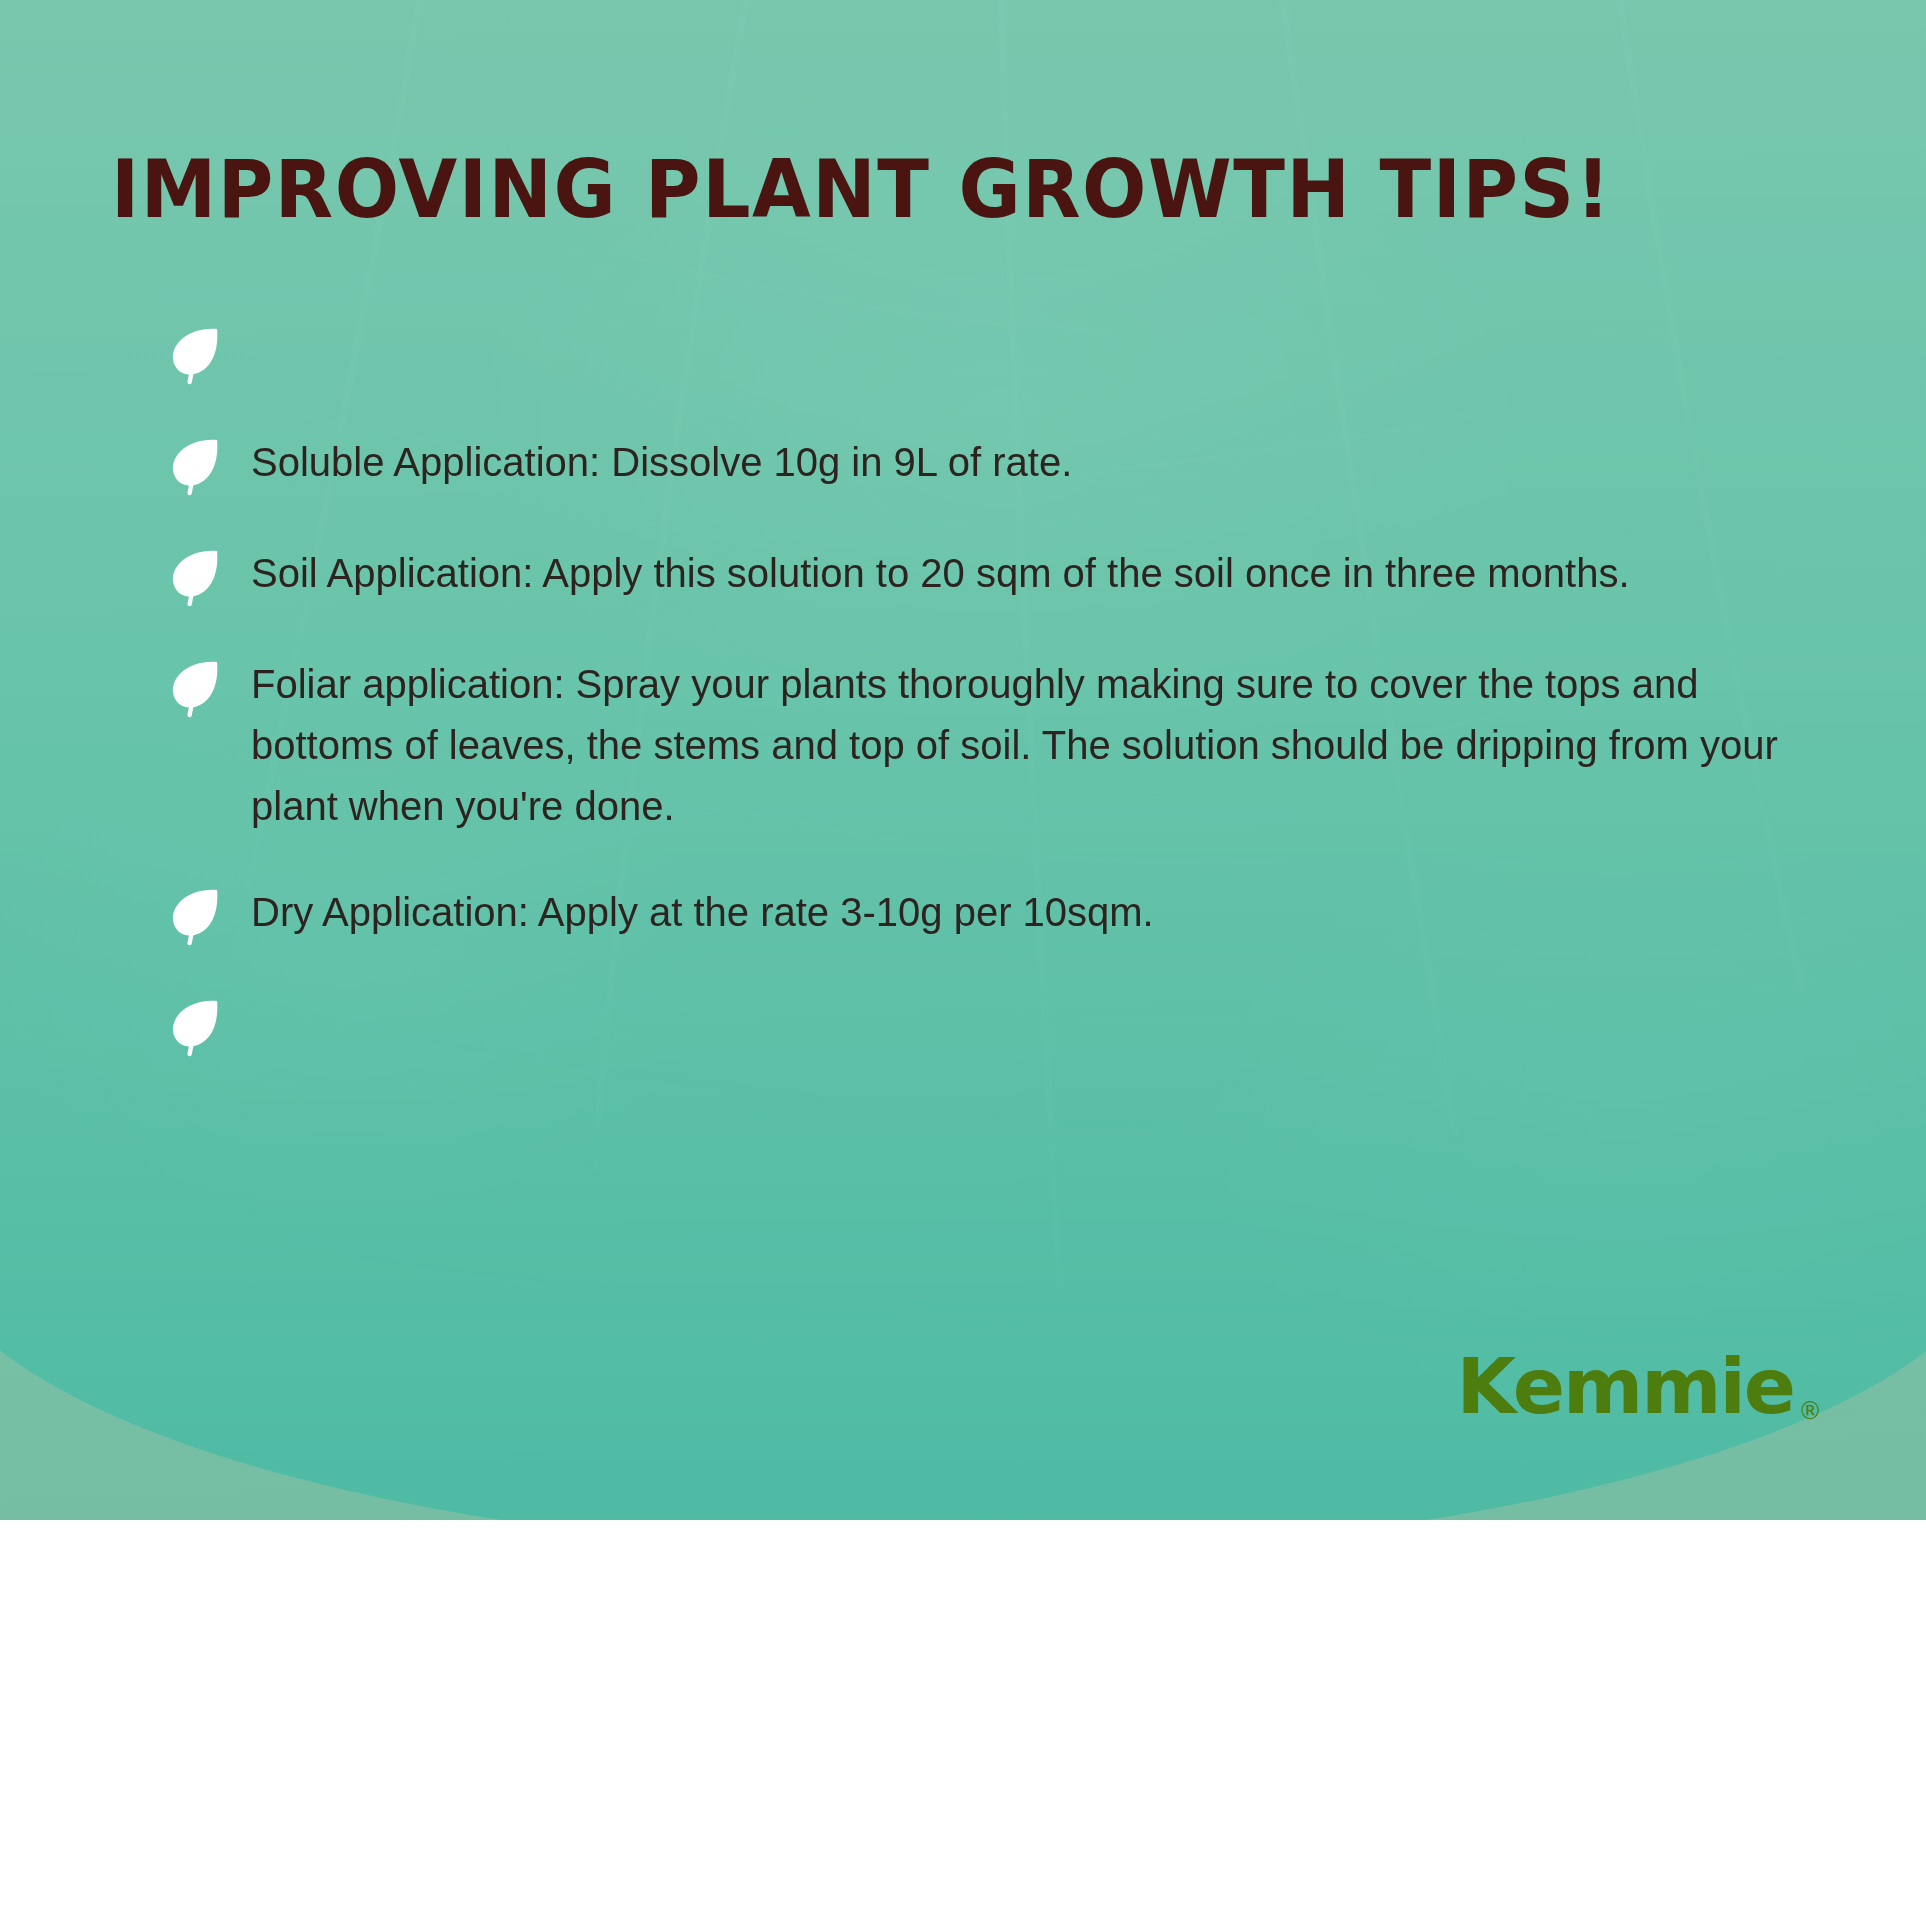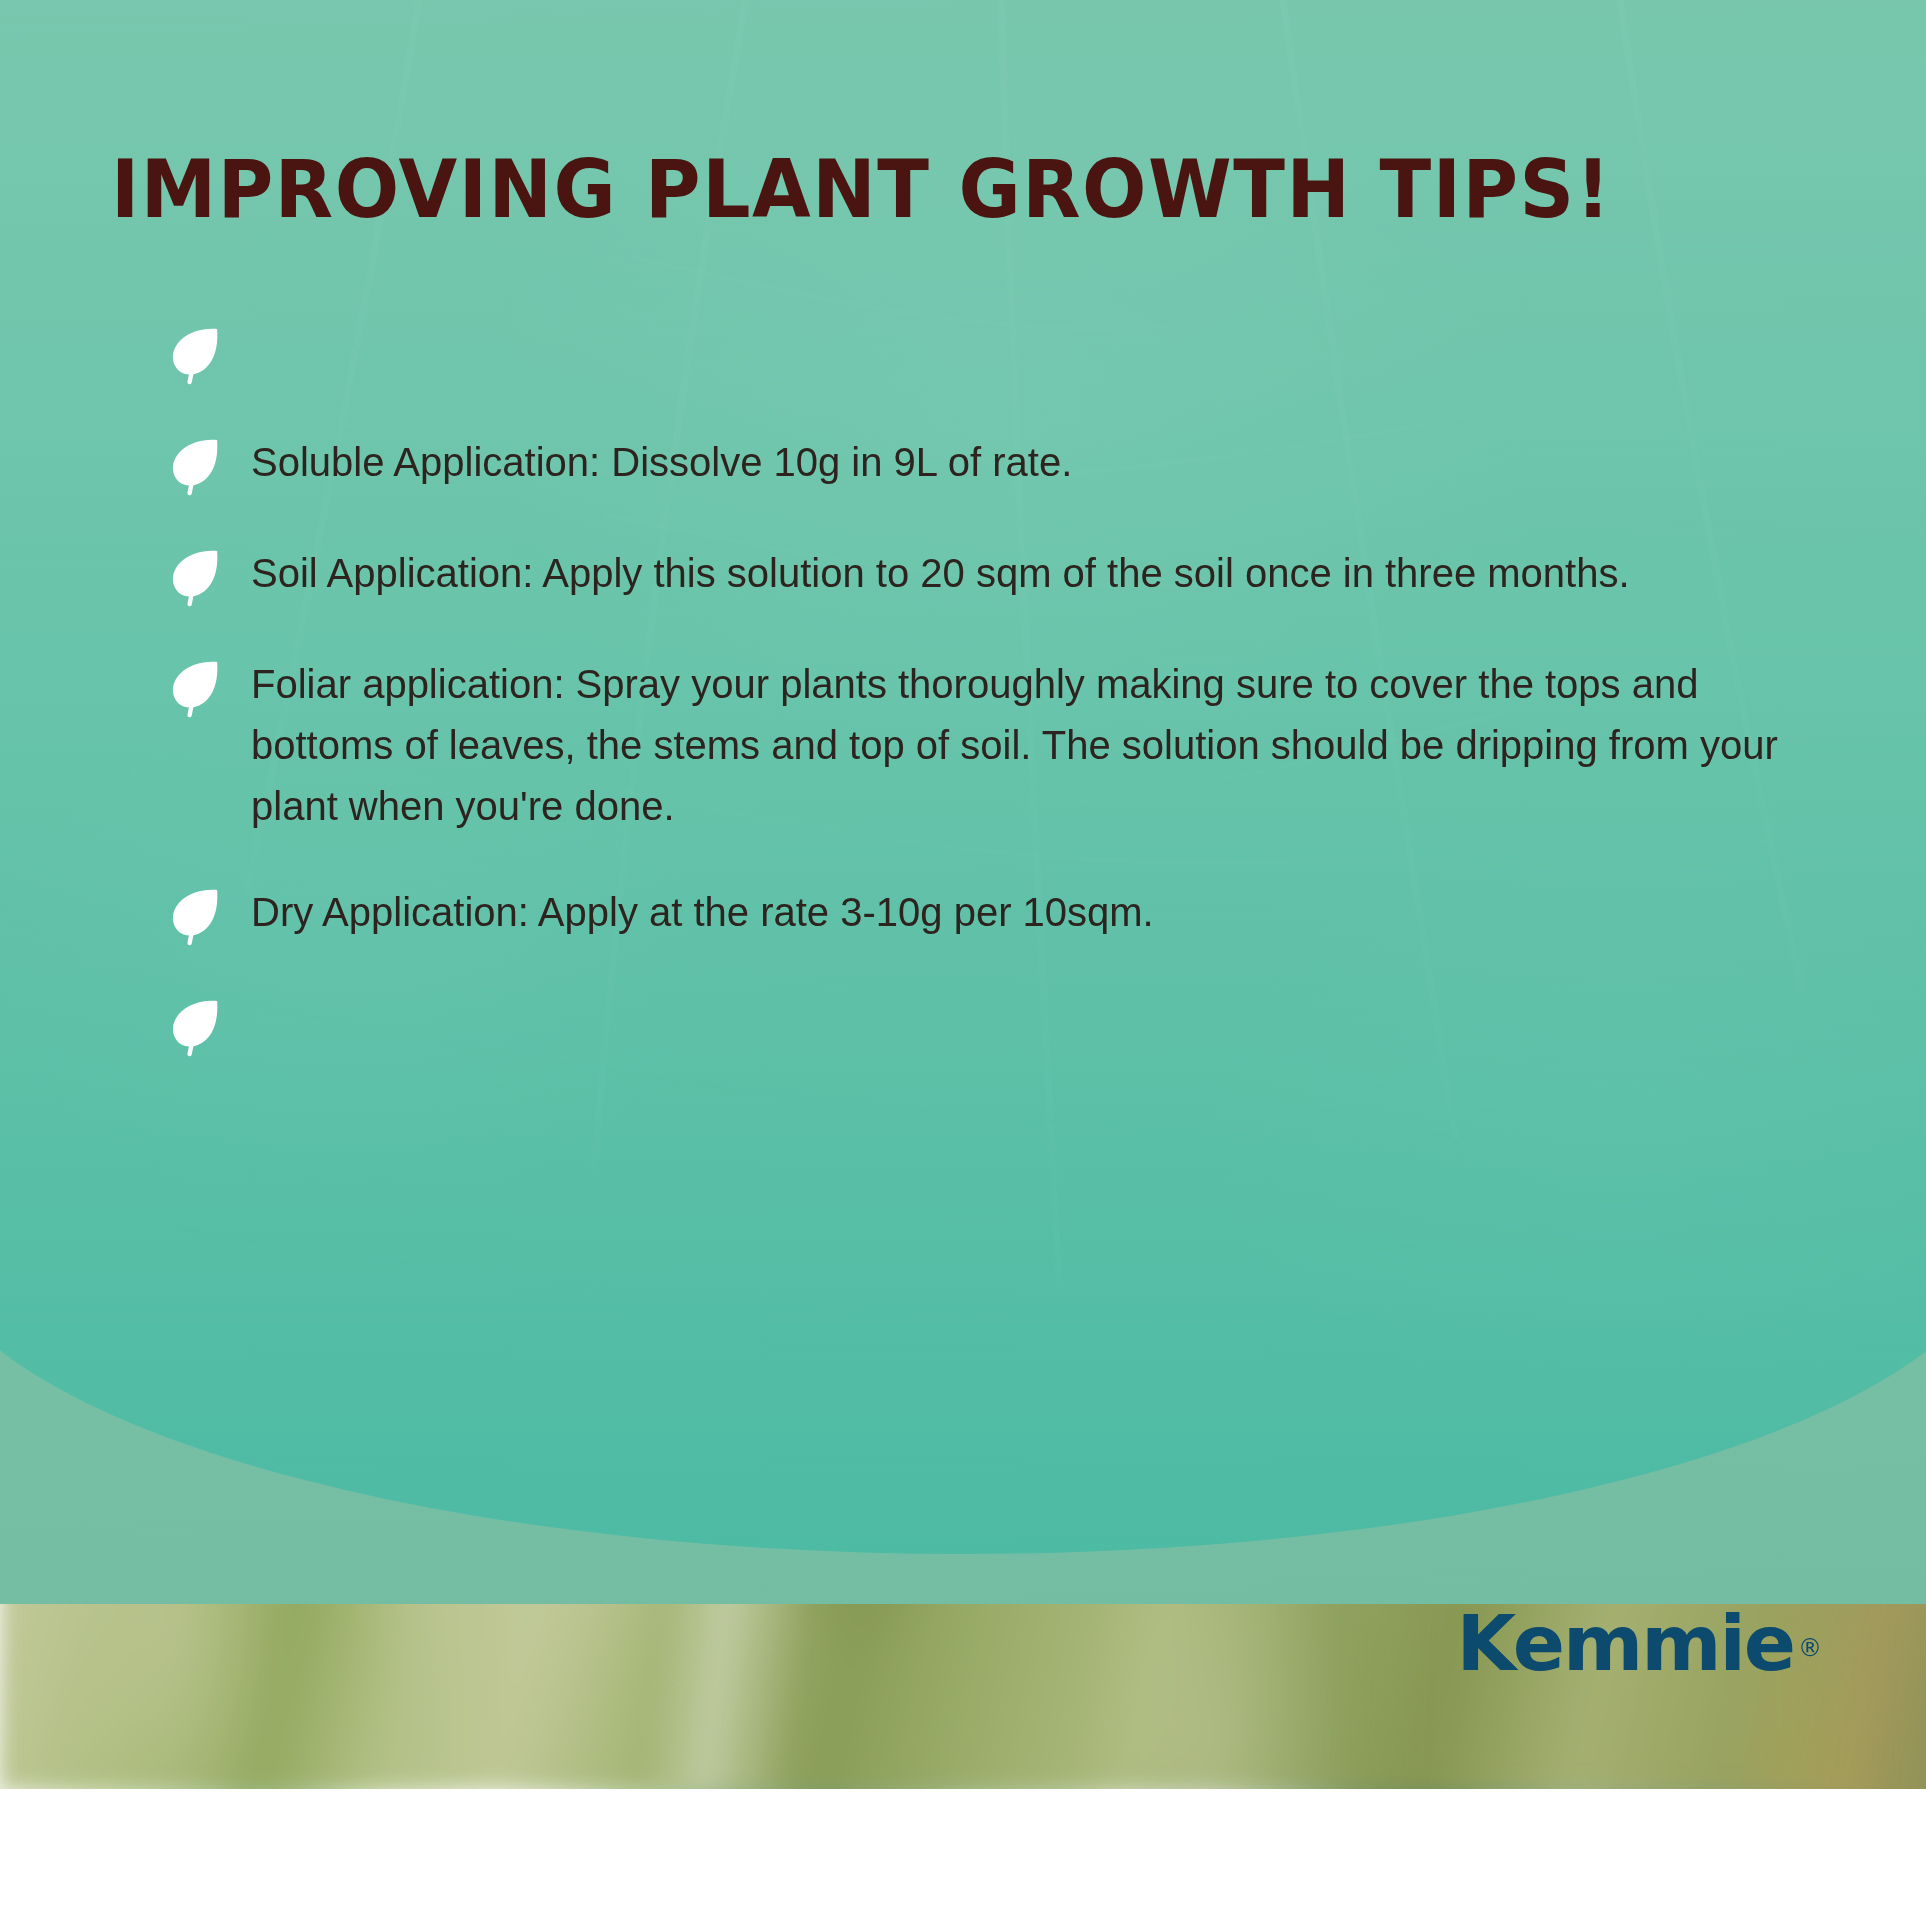--- a/index.html
+++ b/index.html
@@ -6,21 +6,21 @@
 
   html, body {
     width:1927px; height:1927px;
     overflow:hidden;
     background:#ffffff;
     font-family:"Liberation Sans", sans-serif;
   }
 
   #poster {
     position:relative;
-    width:1927px; height:1789px;
+    width:1927px; height:1520px;
     overflow:hidden;
     background:#cfe0c8;
   }
 
   
   .photo-bg {
     position:absolute; inset:0;
     background-color:#9db98c;
     background-image:
       radial-gradient(ellipse 297px 693px at 28% 72%, rgba(255,255,255,0.95) 0%, rgba(255,255,255,0.0) 62%),
@@ -118,24 +118,24 @@
   .tip .tip-text {
     font-size:40px;
     line-height:1.52;
     color:#2d2420;
     max-width:1594px;
   }
 
   
   .logo {
     position:absolute;
-    right:105px; bottom:109px;
+    right:105px; bottom:97px;
     display:flex;
-    align-items:center;
-    color:#0c4a6e;
+    align-items:flex-end;
+    color:#4d7c0f;
   }
   .logo-word {
     font-family:"DejaVu Sans","Liberation Sans", sans-serif;
     font-weight:700;
     font-size:77px;
     line-height:0.92;
     letter-spacing:-2px;
   }
   .logo-reg {
     font-family:"DejaVu Sans","Liberation Sans", sans-serif;

